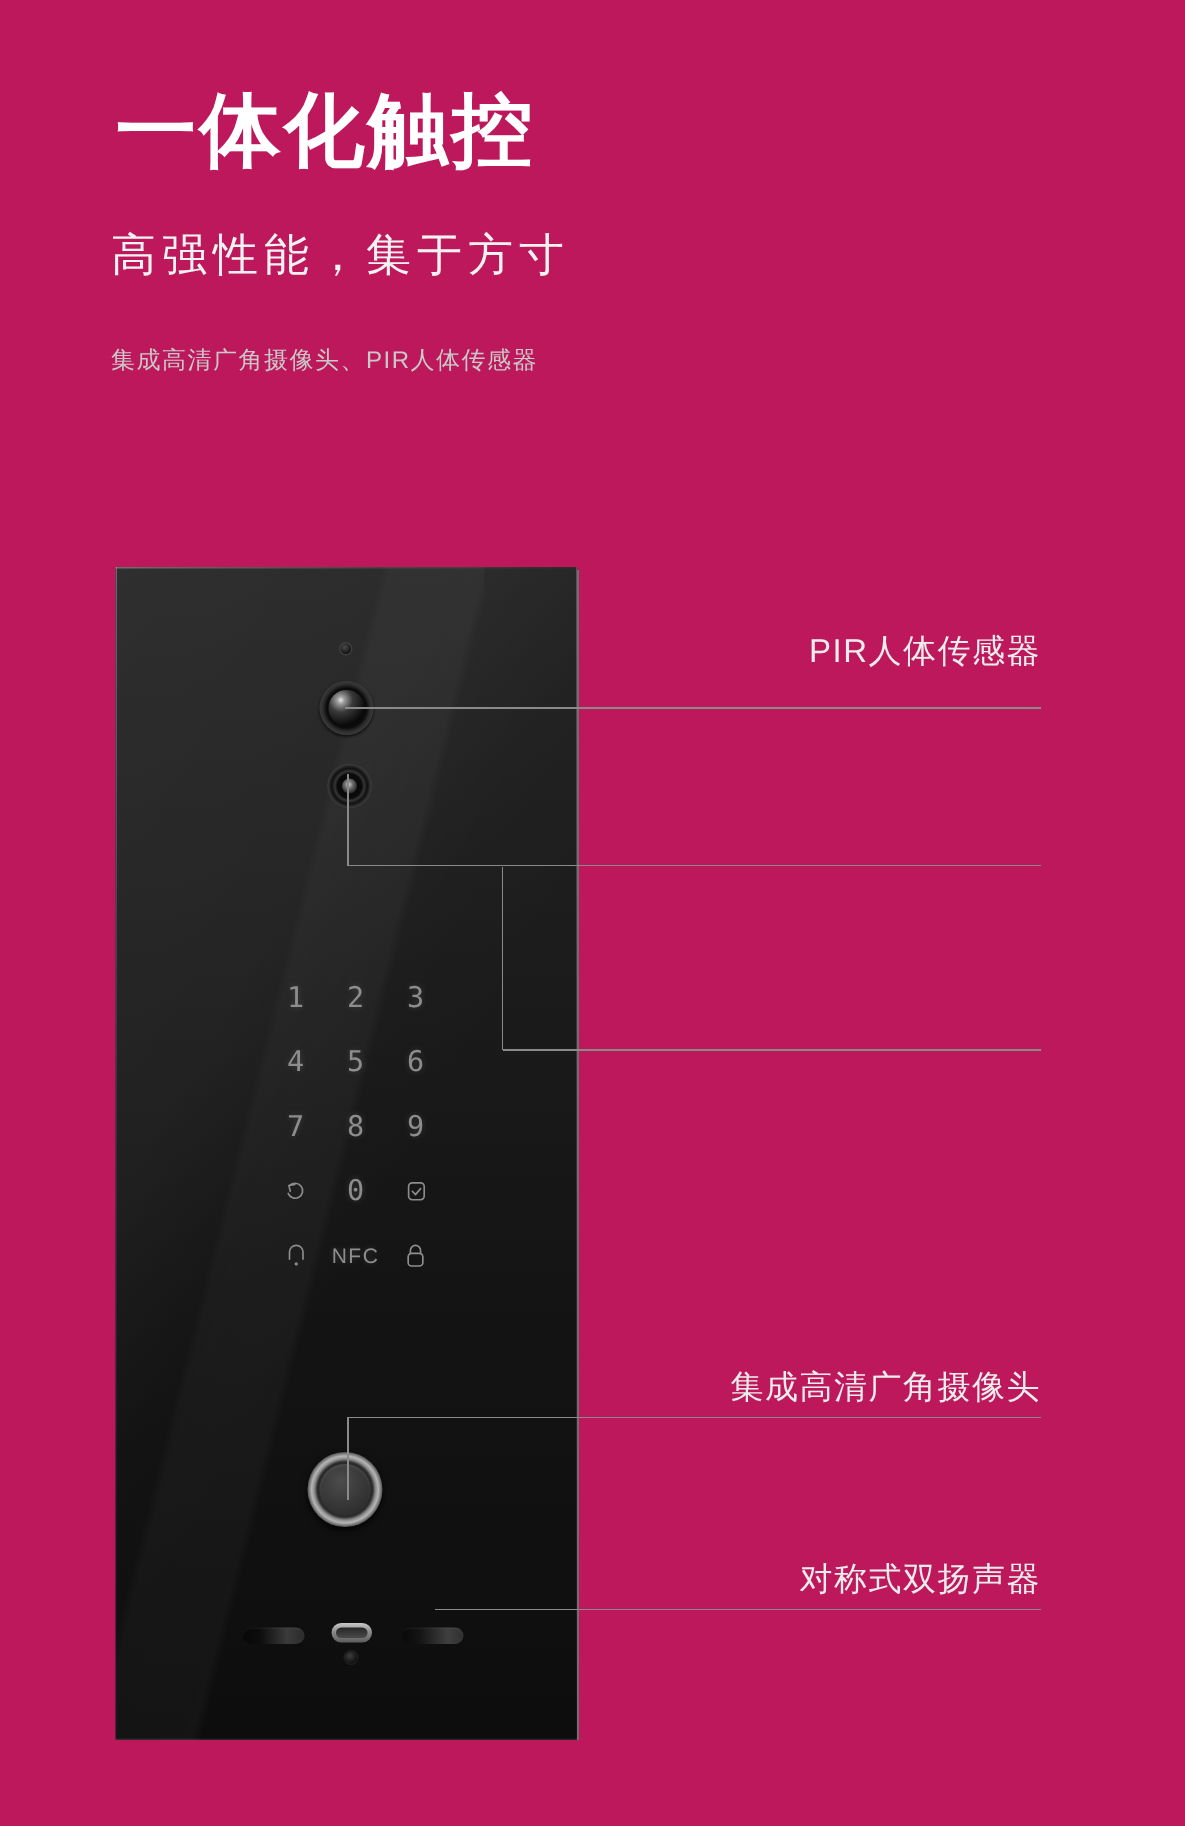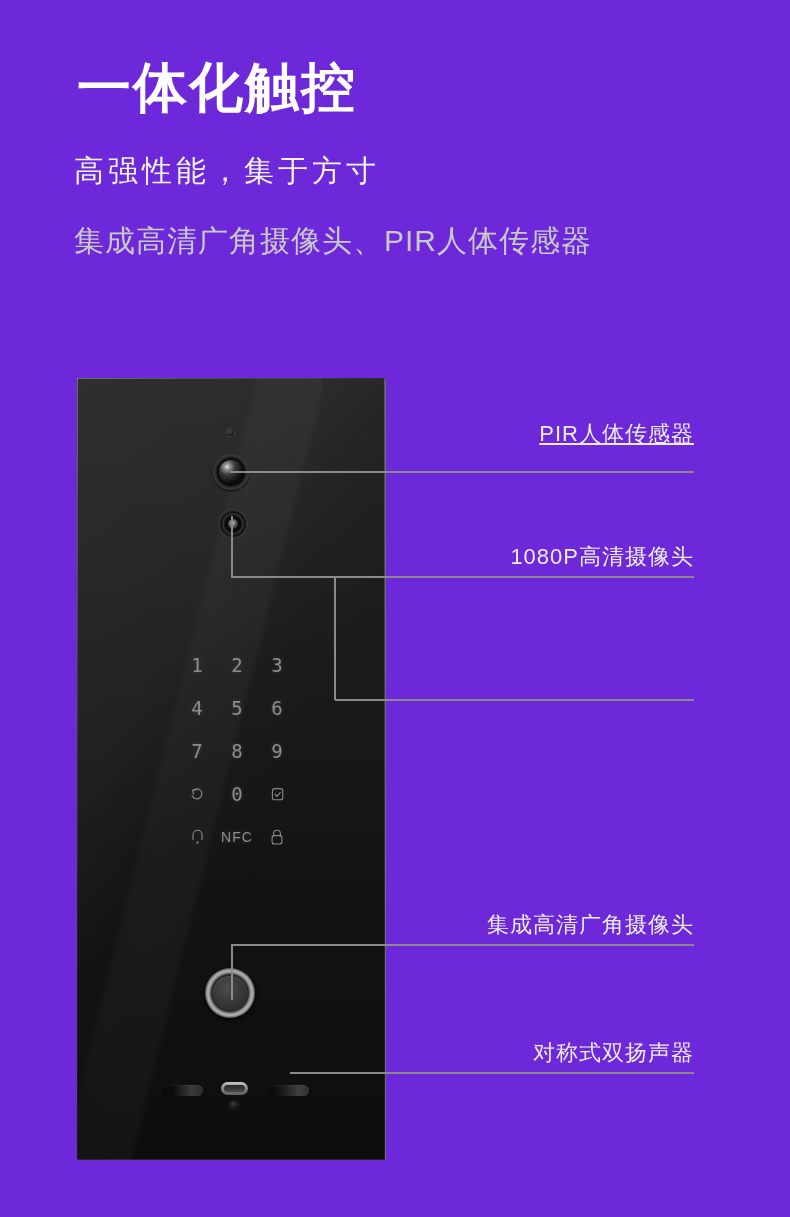--- a/index.html
+++ b/index.html
@@ -1,36 +1,36 @@
 <!DOCTYPE html>
 <html><head>
 <meta charset="utf-8">
 <style>
   html,body{margin:0;padding:0;background:#000;}
   body{
     width:790px;height:1217px;overflow:hidden;
     font-family:"Liberation Sans","DejaVu Sans",sans-serif;
     color:#fff;position:relative;
   }
-  .stage{position:absolute;inset:0;background:#6d28d9;}
+  .stage{position:absolute;inset:0;background:#be185d;}
 
   
   .title{
     position:absolute;left:77px;top:56px;
     font-size:54px;line-height:62px;font-weight:bold;
     color:#ffffff;letter-spacing:2px;white-space:nowrap;
   }
   .subtitle{
     position:absolute;left:74px;top:145px;
     font-size:30px;line-height:52px;font-weight:300;
     color:#f2f2f2;letter-spacing:4px;white-space:nowrap;
   }
   .desc{
     position:absolute;left:74px;top:224px;
-    font-size:30px;line-height:34px;font-weight:300;
+    font-size:16px;line-height:34px;font-weight:300;
     color:#c9c9c9;letter-spacing:1px;white-space:nowrap;
   }
   .desc div{white-space:nowrap;}
 
   
   .panel{
     position:absolute;left:77px;top:378px;width:308px;height:782px;
     background:
       linear-gradient(120deg,
         rgba(255,255,255,0.055) 0%,
@@ -243,18 +243,17 @@
 
       <path d="M335 700 L335 578"></path>
       <path d="M335 700 L694 700"></path>
 
       <path d="M232 1000 L232 945 L694 945"></path>
 
       <path d="M290 1073 L694 1073"></path>
     </g>
   </svg>
 
-  <div class="callout" style="left:394px;top:420px;width:300px;text-decoration:underline;">PIR人体传感器</div>
-  <div class="callout" style="left:394px;top:543px;width:300px;">1080P高清摄像头</div>
+  <div class="callout" style="left:394px;top:420px;width:300px;">PIR人体传感器</div>
   <div class="callout" style="left:394px;top:911px;width:300px;">集成高清广角摄像头</div>
   <div class="callout" style="left:394px;top:1039px;width:300px;">对称式双扬声器</div>
 
 </div>
 
 </body></html>

